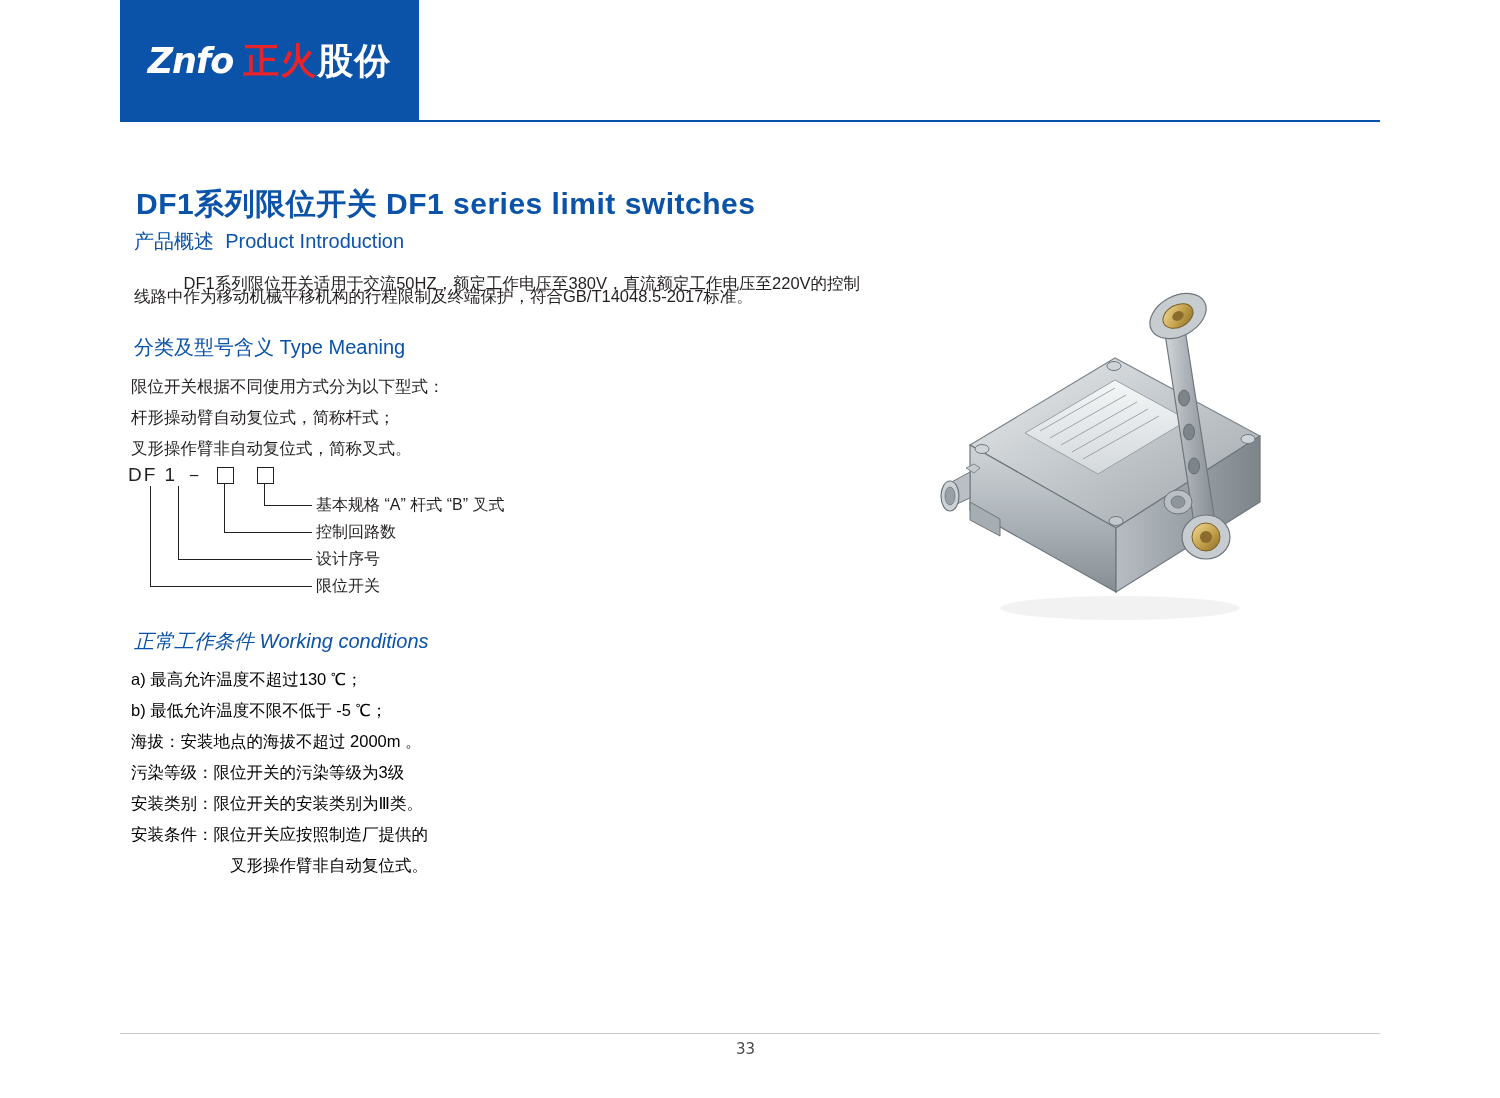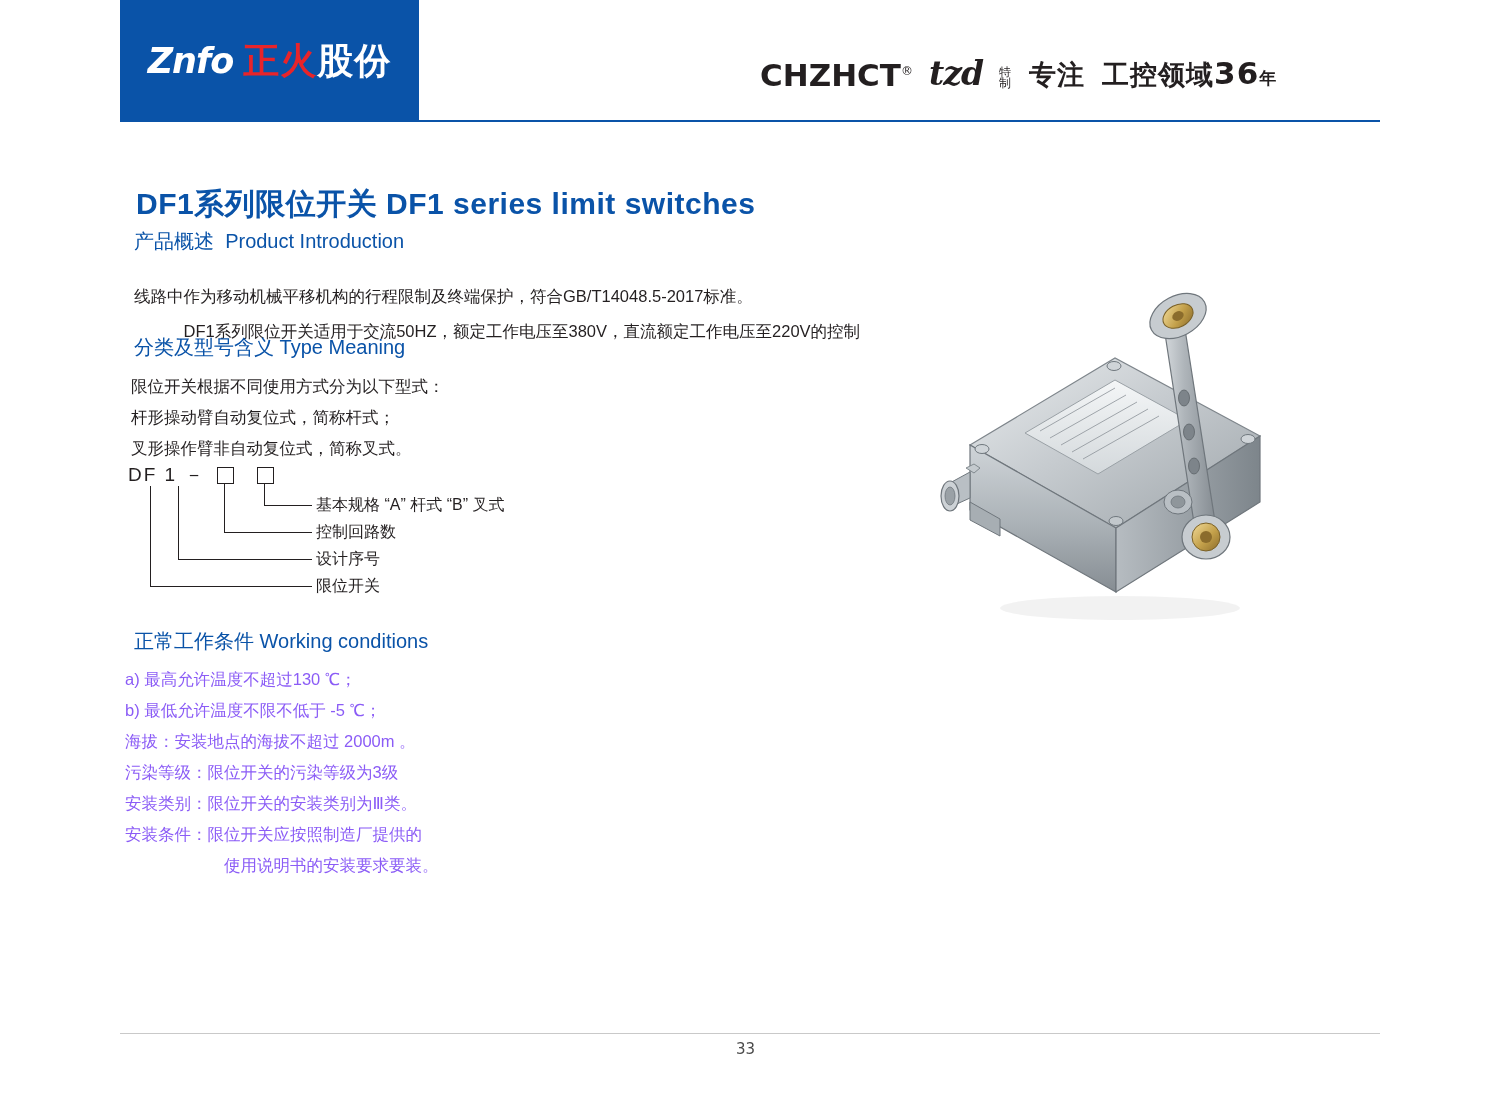--- a/index.html
+++ b/index.html
@@ -136,30 +136,30 @@
   .page-title .en { font-family: "Liberation Sans", sans-serif; }
 
   .section-head {
     position: absolute;
     color: #0a53a8;
     font-size: 20px;
     white-space: nowrap;
   }
   .sh-intro { left: 134px; top: 106px; }
   .sh-type  { left: 134px; top: 212px; }
-  .sh-cond  { left: 134px; top: 506px; }
+  .sh-cond  { left: 134px; top: 506px; font-style: italic; }
 
   .body-text {
     position: absolute;
     font-size: 16.5px;
     color: #231f20;
     line-height: 31px;
     white-space: nowrap;
   }
-  .intro-p1 { left: 134px; top: 146px; margin-top: 48px; }
+  .intro-p1 { left: 134px; top: 146px; }
   .intro-p2 { left: 134px; top: 159px; }
 
   .type-l1 { left: 131px; top: 249px; }
   .type-l2 { left: 131px; top: 280px; }
   .type-l3 { left: 131px; top: 311px; }
 
   
   .code-diagram {
     position: absolute;
     left: 128px;
@@ -191,23 +191,23 @@
   .lead-h { height: 1px; }
   .code-label {
     position: absolute;
     font-size: 16px;
     color: #231f20;
     white-space: nowrap;
   }
 
   .cond-line {
     position: absolute;
-    left: 125px;
+    left: 131px;
     font-size: 16.5px;
-    color: #8b5cf6;
+    color: #000000;
     white-space: nowrap;
   }
 
   
   .product-photo {
     position: absolute;
     left: 930px;
     top: 118px;
     width: 400px;
     height: 420px;
@@ -238,26 +238,20 @@
 
 <div class="header">
 
   <div class="logo-block">
     <div class="logo-inner">
       <span class="logo-latin">Znfo</span>
       <span class="logo-cn"><span class="red">正火</span><span>股份</span></span>
     </div>
   </div>
 
-  <div class="header-right">
-    <span class="brand-chzhct"><span>CHZHCT</span><span class="brand-reg">®</span></span>
-    <span class="brand-tzd">tzd</span>
-    <span class="brand-tezhi">特制</span>
-    <span class="slogan"><span>专注</span>&nbsp;&nbsp;<span>工控领域</span><span class="big36">36</span><span class="nian">年</span></span>
-  </div>
 
   <div class="header-rule"></div>
 </div>
 
 <div class="content">
 
   <h1 class="page-title"><span>DF1系列限位开关</span> <span class="en">DF1 series limit switches</span></h1>
 
   <div class="section-head sh-intro"><span>产品概述</span>&nbsp;&nbsp;<span>Product Introduction</span></div>
   <div class="body-text intro-p1">　　　DF1系列限位开关适用于交流50HZ，额定工作电压至380V，直流额定工作电压至220V的控制</div>
@@ -292,21 +286,21 @@
   </div>
 
   <div class="section-head sh-cond"><span>正常工作条件</span> <span>Working conditions</span></div>
 
   <div class="cond-line" style="top:547px;">a) 最高允许温度不超过130 ℃；</div>
   <div class="cond-line" style="top:578px;">b) 最低允许温度不限不低于 -5 ℃；</div>
   <div class="cond-line" style="top:609px;">海拔：安装地点的海拔不超过 2000m 。</div>
   <div class="cond-line" style="top:640px;">污染等级：限位开关的污染等级为3级</div>
   <div class="cond-line" style="top:671px;">安装类别：限位开关的安装类别为Ⅲ类。</div>
   <div class="cond-line" style="top:702px;">安装条件：限位开关应按照制造厂提供的</div>
-  <div class="cond-line" style="top:733px;">　　　　　　使用说明书的安装要求要装。</div>
+  <div class="cond-line" style="top:733px;">　　　　　　叉形操作臂非自动复位式。</div>
 
   <div class="product-photo">
     <svg viewBox="0 0 400 420" width="400" height="420">
       <defs>
         <linearGradient id="metalTop" x1="0" y1="0" x2="1" y2="1">
           <stop offset="0%" stop-color="#e9ecee"></stop>
           <stop offset="45%" stop-color="#c6cbcf"></stop>
           <stop offset="100%" stop-color="#9ea5aa"></stop>
         </linearGradient>
         <linearGradient id="metalFront" x1="0" y1="0" x2="0" y2="1">

